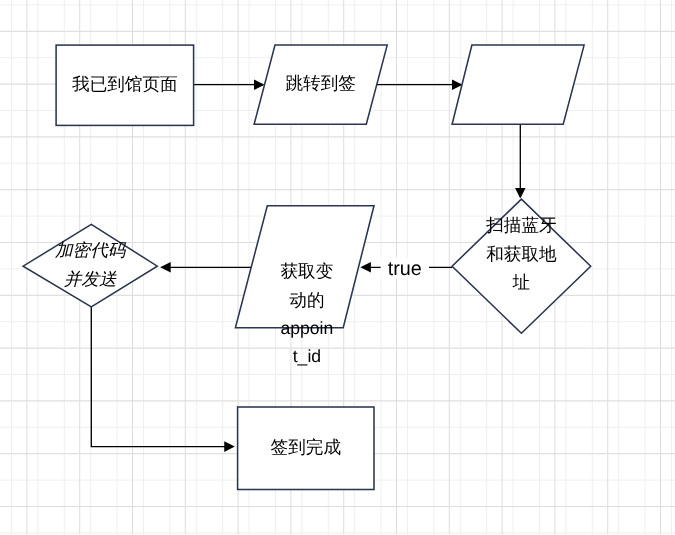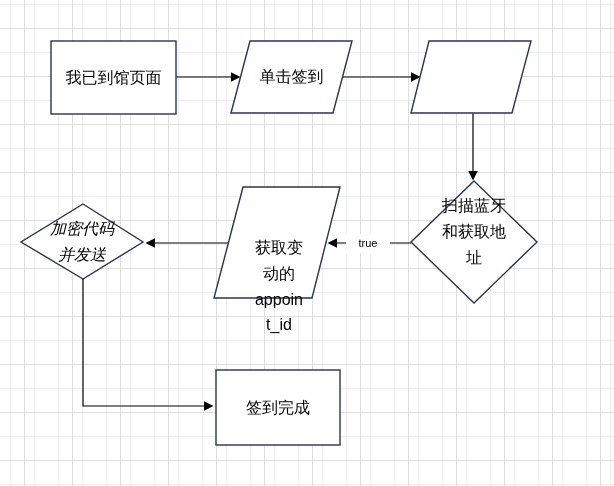--- a/index.html
+++ b/index.html
@@ -25,21 +25,21 @@
     display:flex;align-items:center;justify-content:center;
     text-align:center;
     white-space:pre-line;
     font-size:16px;line-height:1.62;
     color:#000000;
     cursor:default;
   }
   .edge-label{
     position:absolute;
     display:flex;align-items:center;justify-content:center;
-    font-size:11px;line-height:1;
+    font-size:18px;line-height:1;
     color:#000000;
     background:#ffffff;
     cursor:default;
   }
 </style>
 </head>
 <body>
 
 <div class="canvas">
 
@@ -65,21 +65,21 @@
       <polygon class="shape" points="429,41 531,41 512,113 411,113"></polygon>
       <polygon class="shape" points="474,181 537,242 474,303 411,242"></polygon>
       <polygon class="shape" points="243,187 340,187 312,298 214,298"></polygon>
       <polygon class="shape" points="83,204 143,242 83,279 21,242"></polygon>
       <rect class="shape" x="216" y="370" width="124" height="75"></rect>
     </g>
   </svg>
 
   <div class="node-label" style="left:51px;top:41px;width:125px;height:73px;">我已到馆页面</div>
 
-  <div class="node-label" style="left:231px;top:41px;width:121px;height:72px;">单击签到</div>
+  <div class="node-label" style="left:231px;top:41px;width:121px;height:72px;">跳转到签</div>
 
 
   <div class="node-label" style="left:411px;top:171px;width:126px;height:122px;">扫描蓝牙
 和获取地
 址</div>
 
   <div class="node-label" style="left:216px;top:187px;width:126px;height:111px;margin-top:44px;">获取变
 动的
 appoin
 t_id</div>

